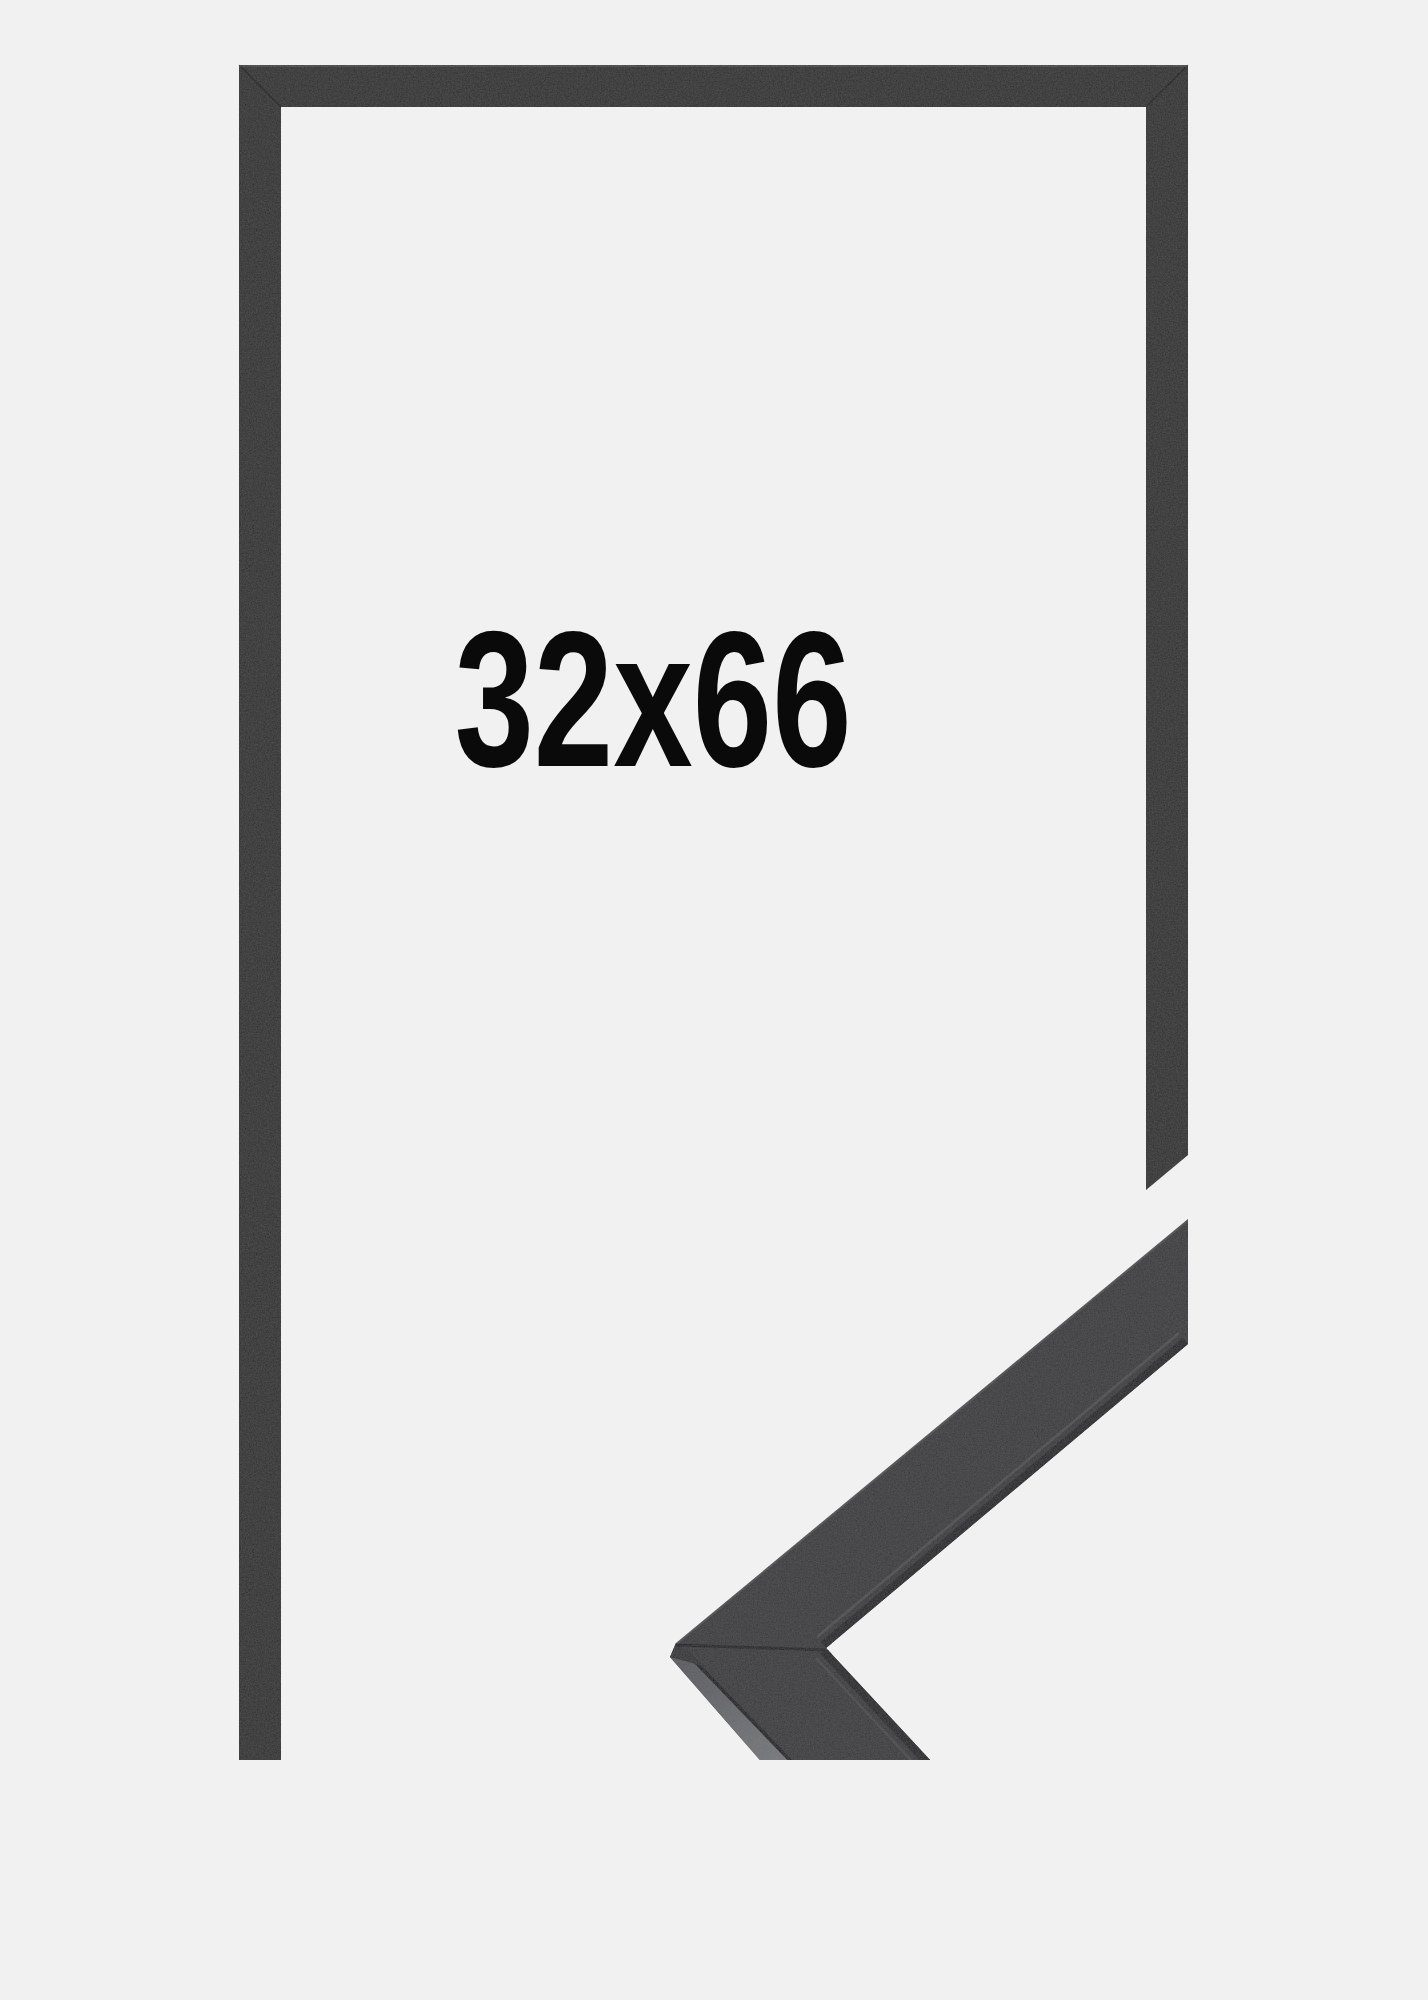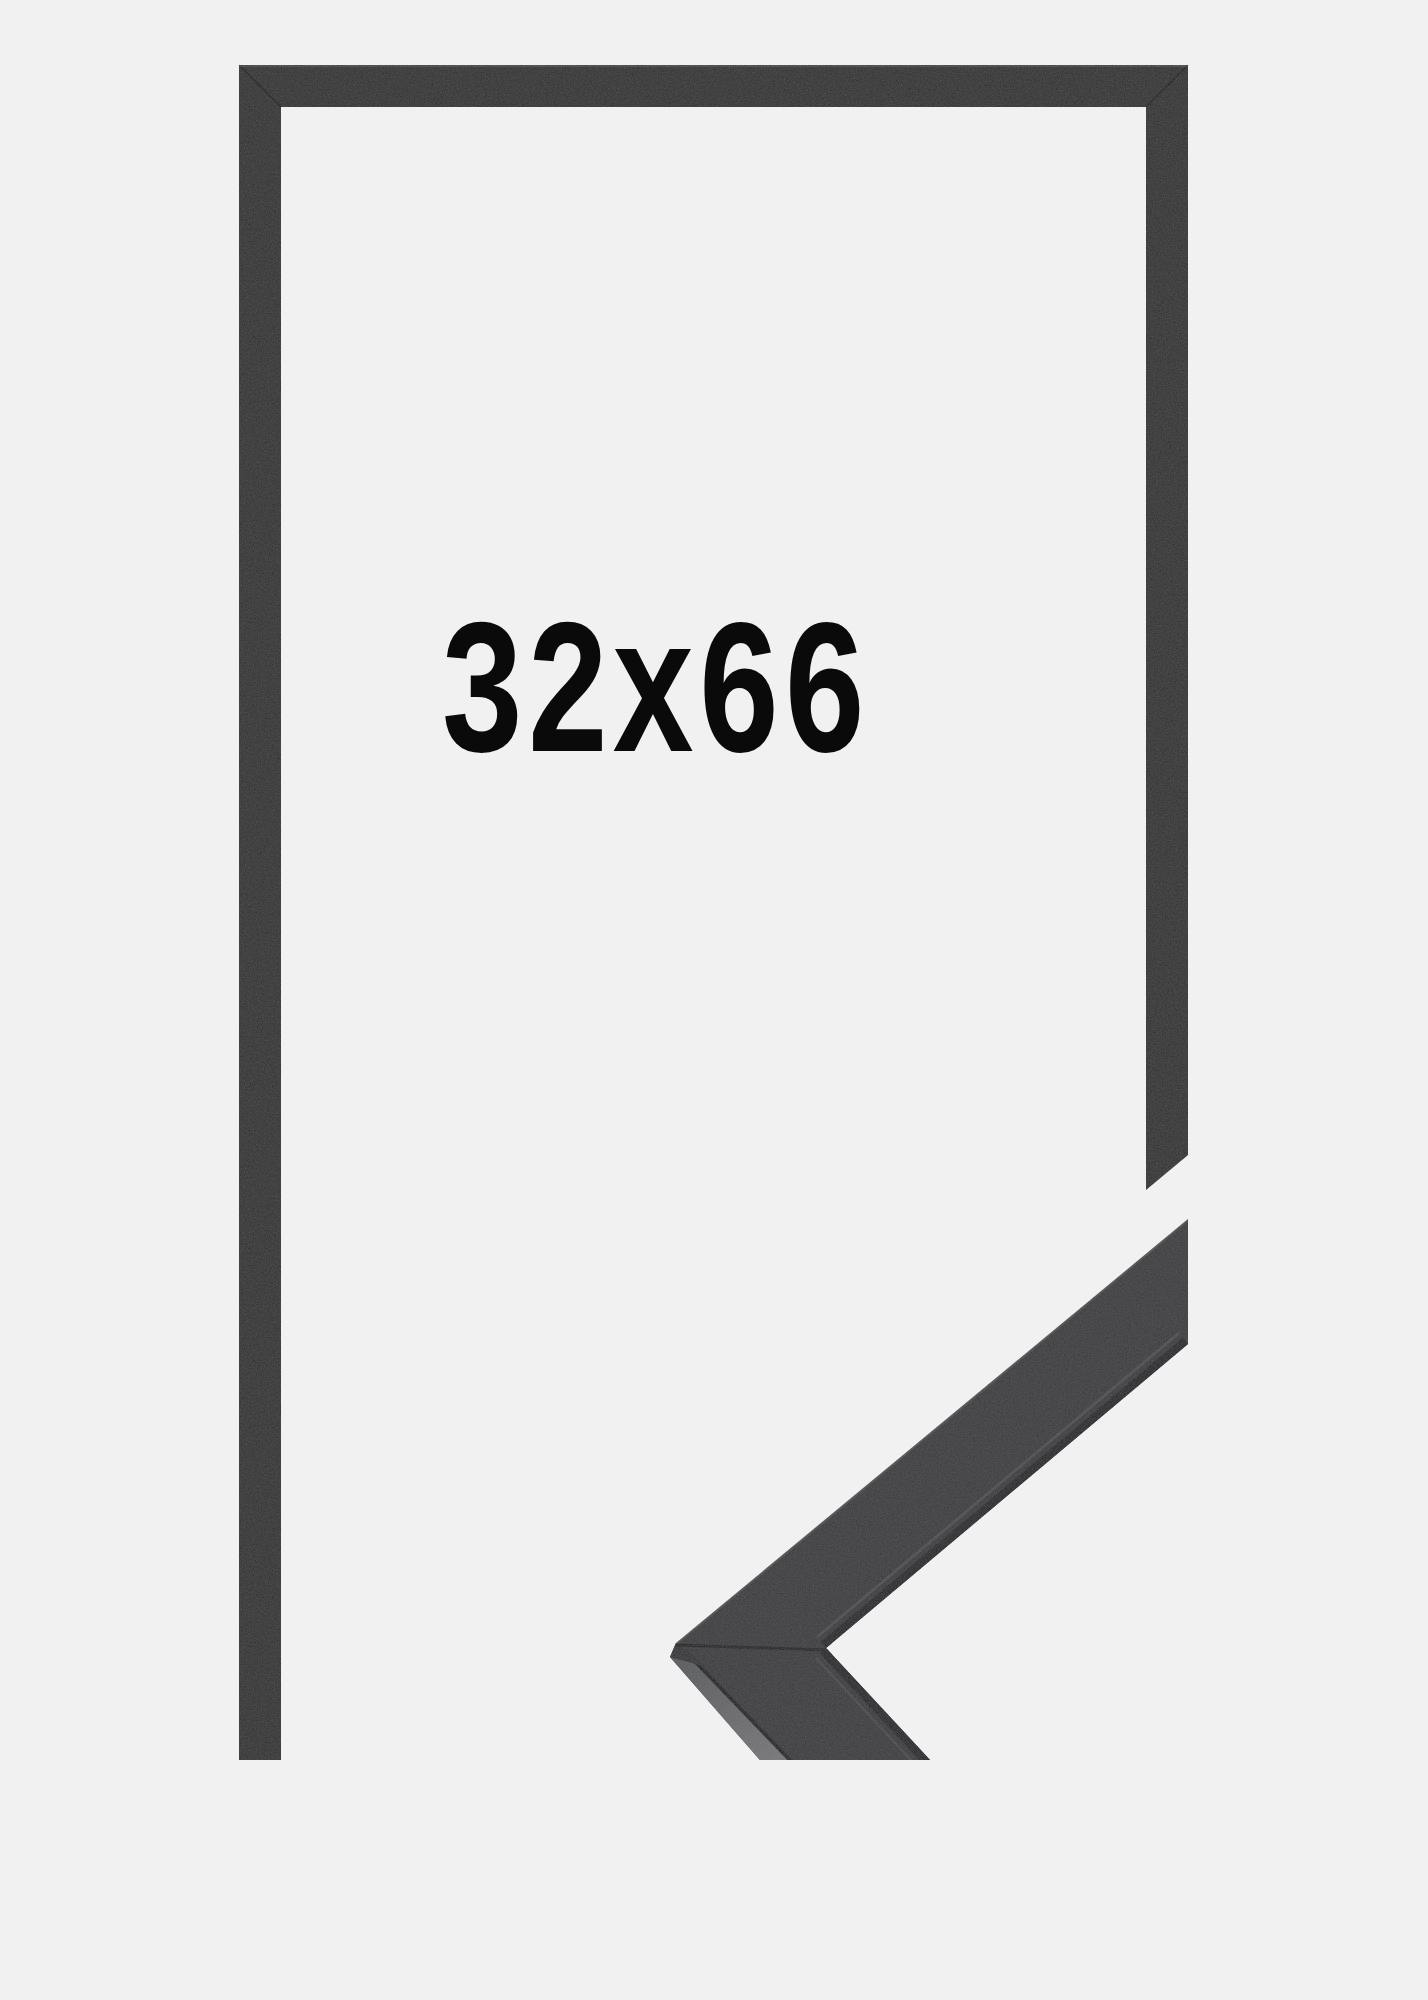--- a/index.html
+++ b/index.html
@@ -11,21 +11,21 @@
     --crease-color:#1d1d1f;
     --seam-color:rgba(0,0,0,.28);
     --label-color:#0a0a0a;
   }
   html,body{margin:0;padding:0;background:var(--bg-color);}
   .stage{
     position:relative;
     width:1428px;height:1760px;
     background:var(--bg-color);
     overflow:hidden;
-    font-family:Liberation Mono, monospace;
+    font-family:Liberation Sans, sans-serif;
   }
   .stage svg{position:absolute;left:0;top:0;display:block;}
   .size-label{
     position:absolute;
     left:653px;top:699px;
     transform:translate(-50%,-50%) scaleX(0.74);
     font-weight:700;
     font-size:193px;
     line-height:1;
     letter-spacing:0;

